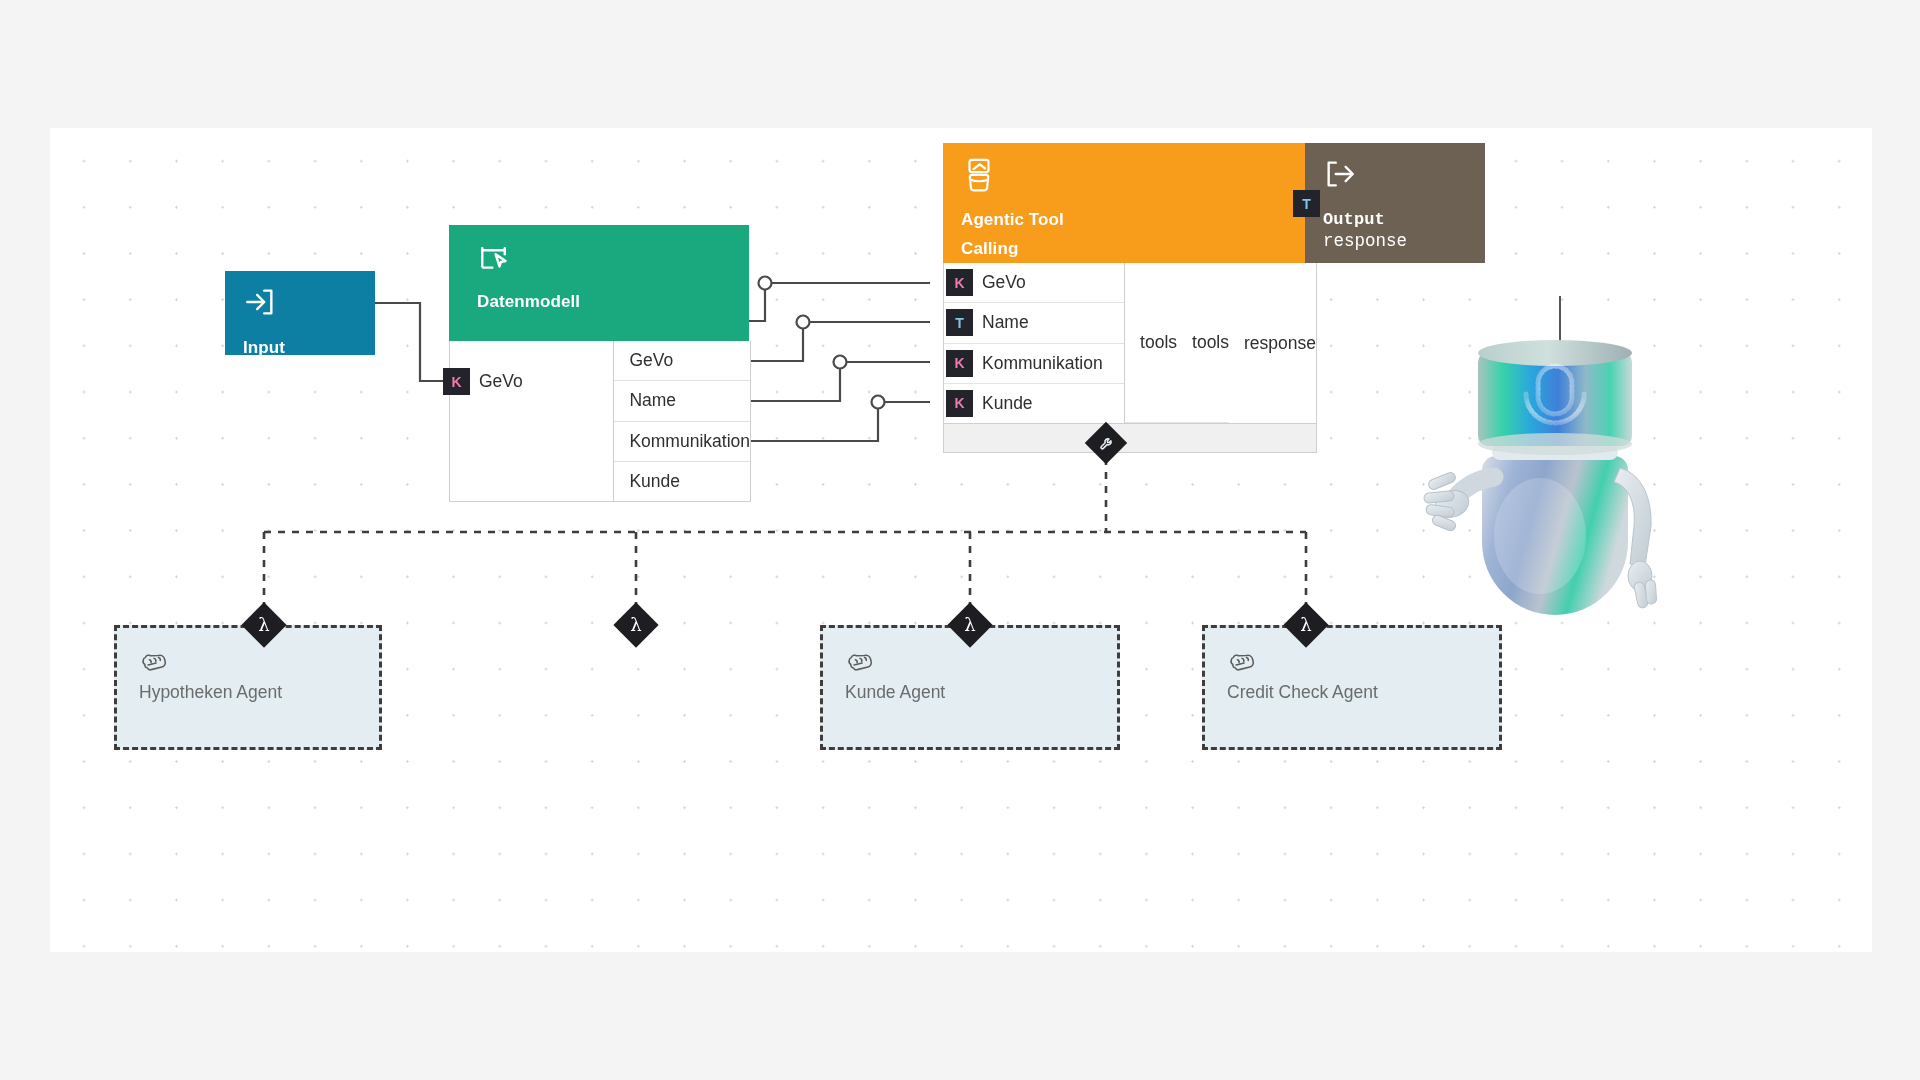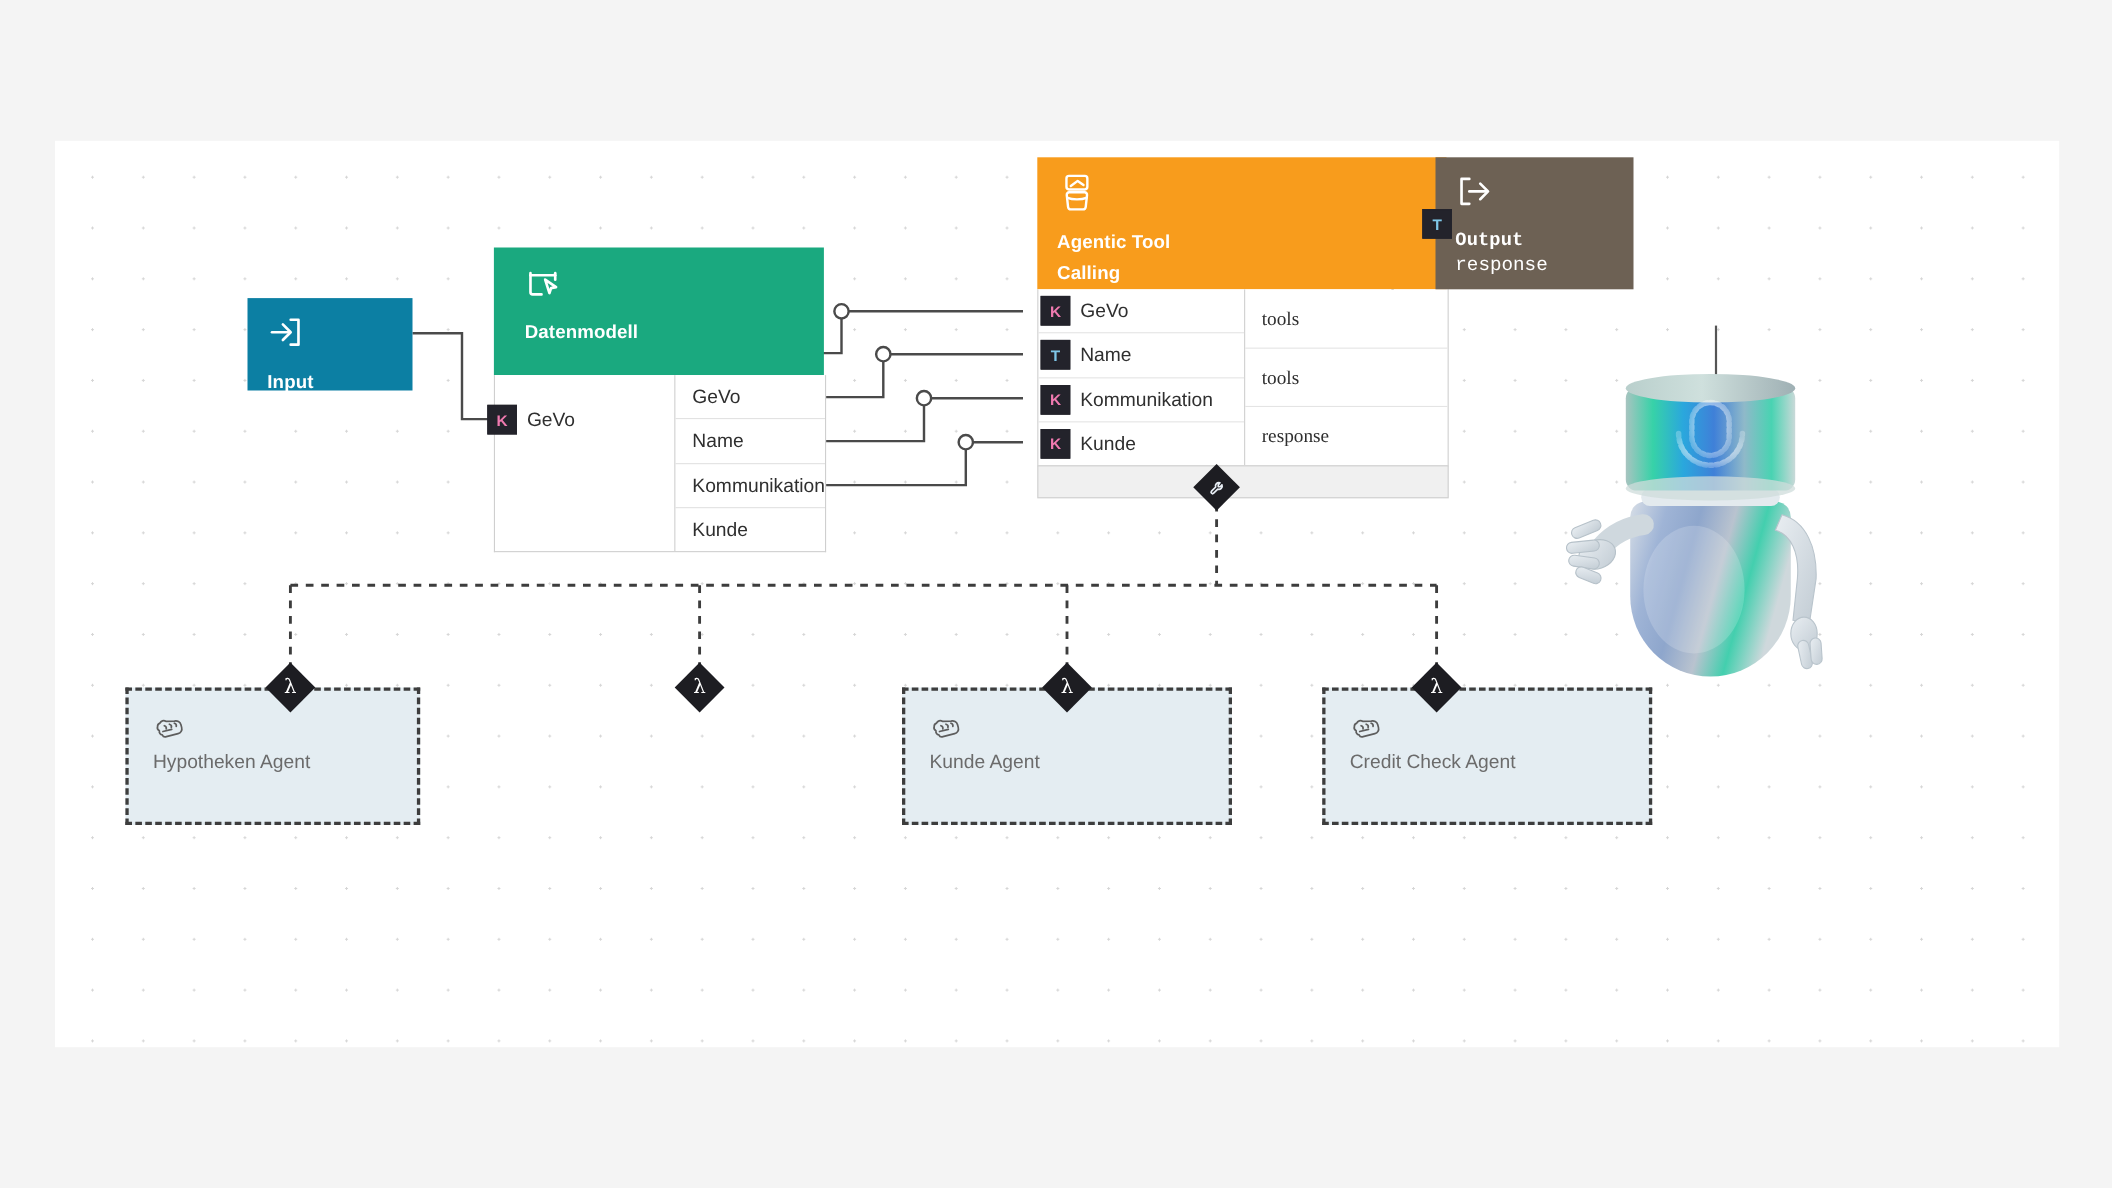--- a/index.html
+++ b/index.html
@@ -58,21 +58,21 @@
   .dm-row:last-child{border-bottom:none;}
 
   
   #atc-head{background:#f89c1c;}
   #atc-body{
     position:absolute;background:#fff;
     border:1px solid #cfcfcf;border-top:none;
     display:flex;
   }
   .atc-col-l{width:187px;border-right:1px solid #cfcfcf;display:flex;flex-direction:column;}
-  .atc-col-r{flex:1;display:flex;flex-direction:column;font-family:Liberation Serif, serif;}
+  .atc-col-r{flex:1;display:flex;flex-direction:row;}
   .atc-row{
     flex:1;display:flex;align-items:center;gap:9px;
     padding-left:2px;font-size:17.5px;color:#2f2f2f;
     border-bottom:1px solid #e4e4e4;
   }
   .atc-row:last-child{border-bottom:none;}
   .atc-row.r{padding-left:15px;}
   #atc-footer{
     position:absolute;background:#f0f0f0;
     border:1px solid #cfcfcf;

